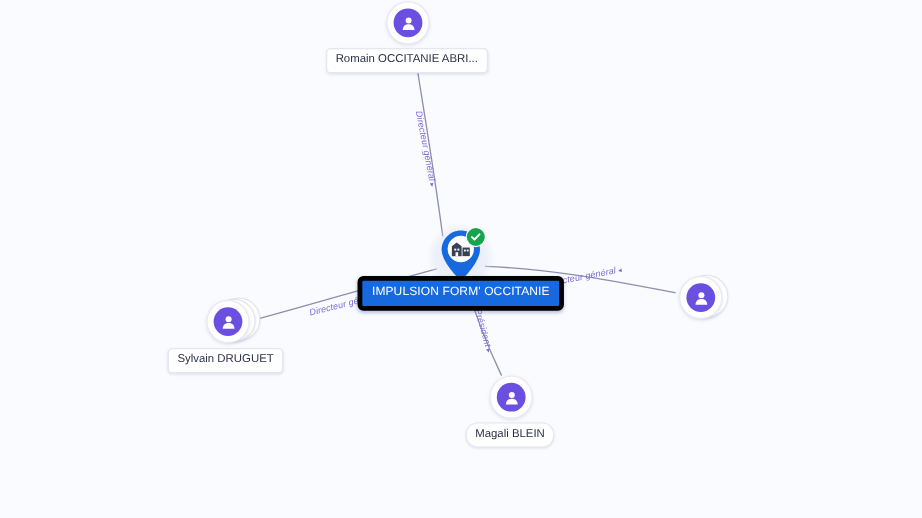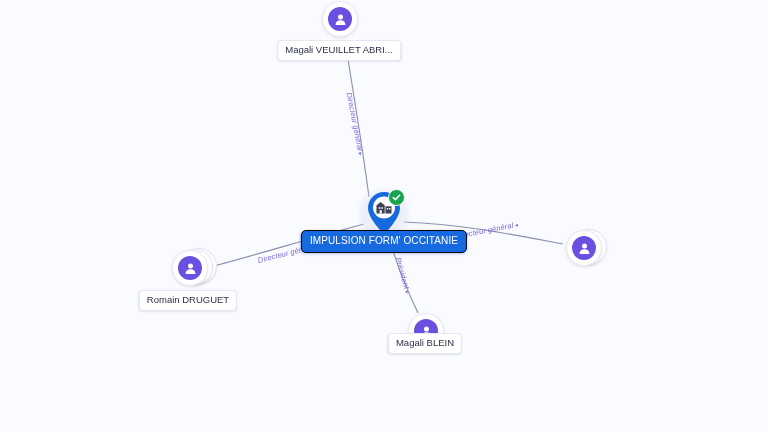--- a/index.html
+++ b/index.html
@@ -61,21 +61,21 @@
     border-radius:4px;
     white-space:nowrap;
     background:#ffffff;
     color:#2b3148;
     border:1px solid #e4e6f0;
     box-shadow:0 1px 2px rgba(40,50,90,.10);
   }
   .pill.center{
     background:#1769e0;
     color:#ffffff;
-    border:1px solid #000000;
+    border:4px solid #000000;
     border-radius:5px;
     font-size:10px;
     letter-spacing:.1px;
     padding:5px 8px 6px 8px;
     box-shadow:0 1px 3px rgba(20,70,160,.30);
   }
 </style>
 </head>
 <body>
 
@@ -164,16 +164,16 @@
     </div>
     <div class="badge">
       <svg width="9" height="9" viewBox="0 0 9 9" xmlns="http://www.w3.org/2000/svg">
         <path d="M1.3 4.6 L3.4 6.6 L7.6 2.3" fill="none" stroke="#ffffff" stroke-width="1.6" stroke-linecap="round" stroke-linejoin="round"></path>
       </svg>
     </div>
   </div>
 
   <div class="pill center" id="center-label" style="left: 384px; top: 230px; transform: translateX(-50%);">IMPULSION FORM' OCCITANIE</div>
 
-<div class="pill" style="left: 339px; top: 40px; transform: translateX(-50%);">Magali VEUILLET ABRI...</div>
-    <div class="pill" style="left: 188px; top: 290px; transform: translateX(-50%);">Romain DRUGUET</div>
-    <div class="pill" style="left: 425px; top: 333px; transform: translateX(-50%);">Magali BLEIN</div>
+<div class="pill" style="left: 339px; top: 40px; transform: translateX(-50%);">Romain OCCITANIE ABRI...</div>
+    <div class="pill" style="left: 188px; top: 290px; transform: translateX(-50%);">Sylvain DRUGUET</div>
+    <div class="pill" style="left: 425px; top: 352px; transform: translateX(-50%); border-radius: 10px;">Magali BLEIN</div>
   </div>
 
 </body></html>

